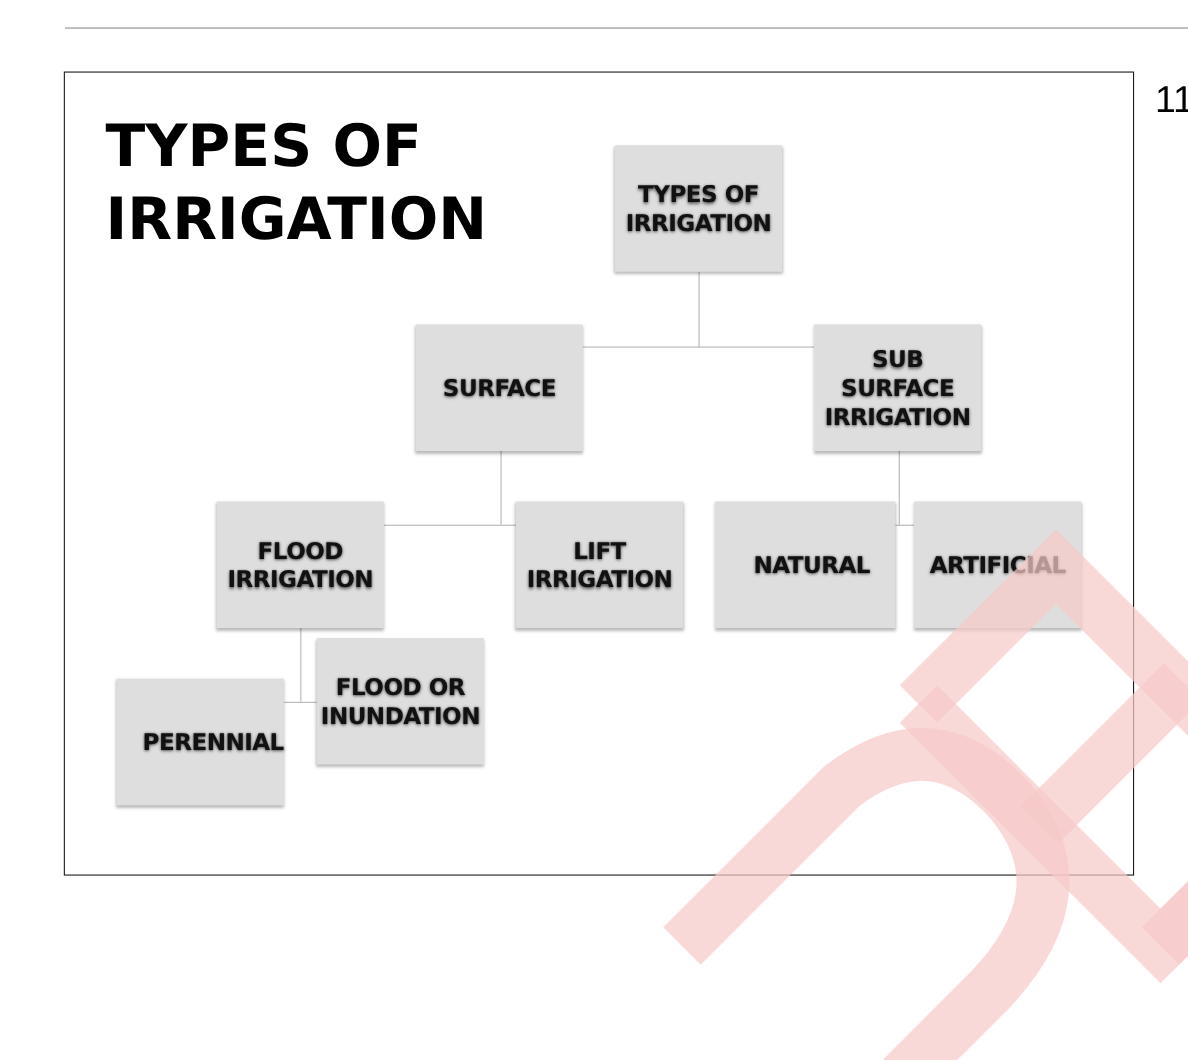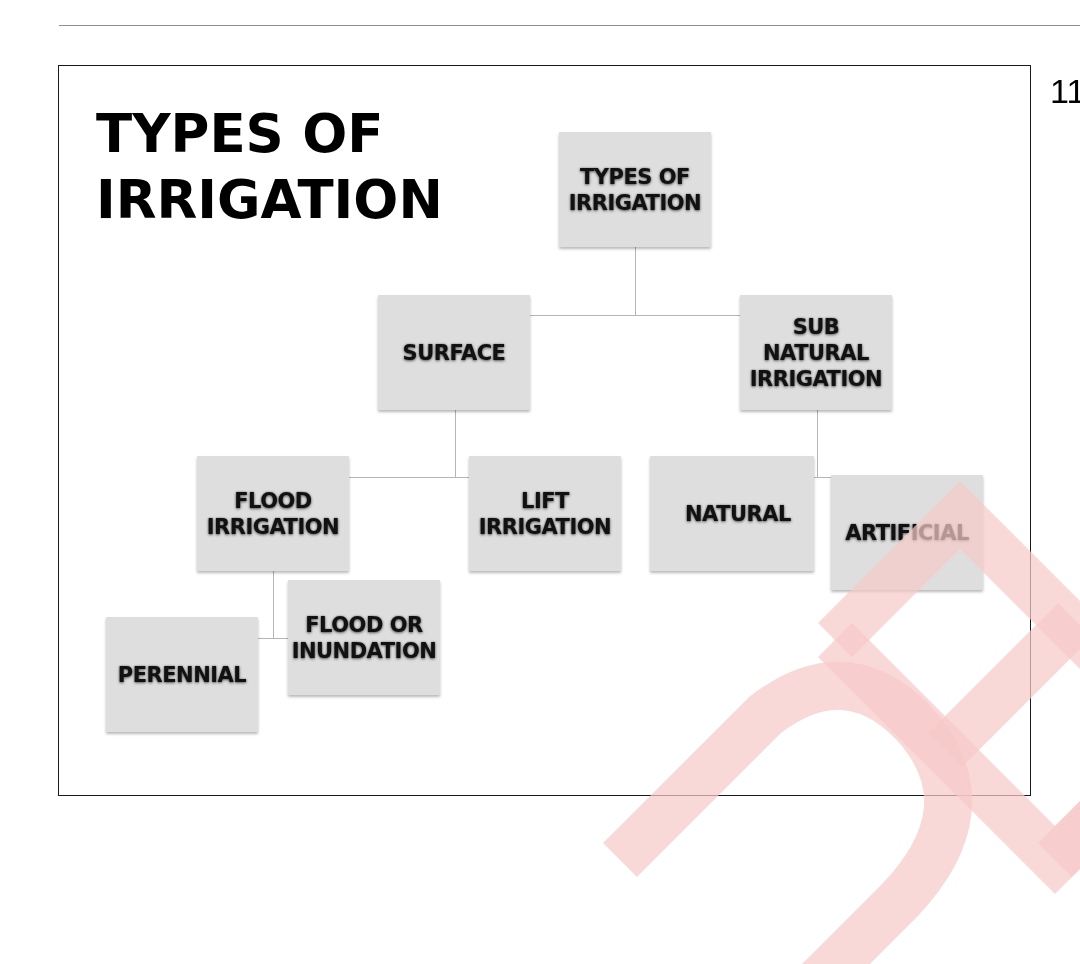--- a/index.html
+++ b/index.html
@@ -120,43 +120,43 @@
   <div class="node-label">TYPES OF
 IRRIGATION</div>
 </div>
 
 <div class="node" style="left:378px; top:295px;">
   <div class="node-label">SURFACE</div>
 </div>
 
 <div class="node" style="left:740px; top:295px;">
   <div class="node-label">SUB
-NATURAL
+SURFACE
 IRRIGATION</div>
 </div>
 
 <div class="node" style="left:197px; top:456px;">
   <div class="node-label">FLOOD
 IRRIGATION</div>
 </div>
 
 <div class="node" style="left:469px; top:456px;">
   <div class="node-label">LIFT
 IRRIGATION</div>
 </div>
 
 <div class="node" style="left:650px; top:456px;padding-left:12px;">
   <div class="node-label">NATURAL</div>
 </div>
 
-<div class="node" style="left:831px; top:475px;text-align:right;">
+<div class="node" style="left:831px; top:456px;text-align:right;">
   <div class="node-label">ARTIFICIAL</div>
 </div>
 
-<div class="node" style="left:106px; top:617px;">
+<div class="node" style="left:106px; top:617px;justify-content:flex-end;">
   <div class="node-label">PERENNIAL</div>
 </div>
 
 <div class="node" style="left:288px; top:580px;">
   <div class="node-label">FLOOD OR
 INUNDATION</div>
 </div>
 
 <div class="watermark">
   <svg width="1080" height="964" viewBox="0 0 1080 964">

